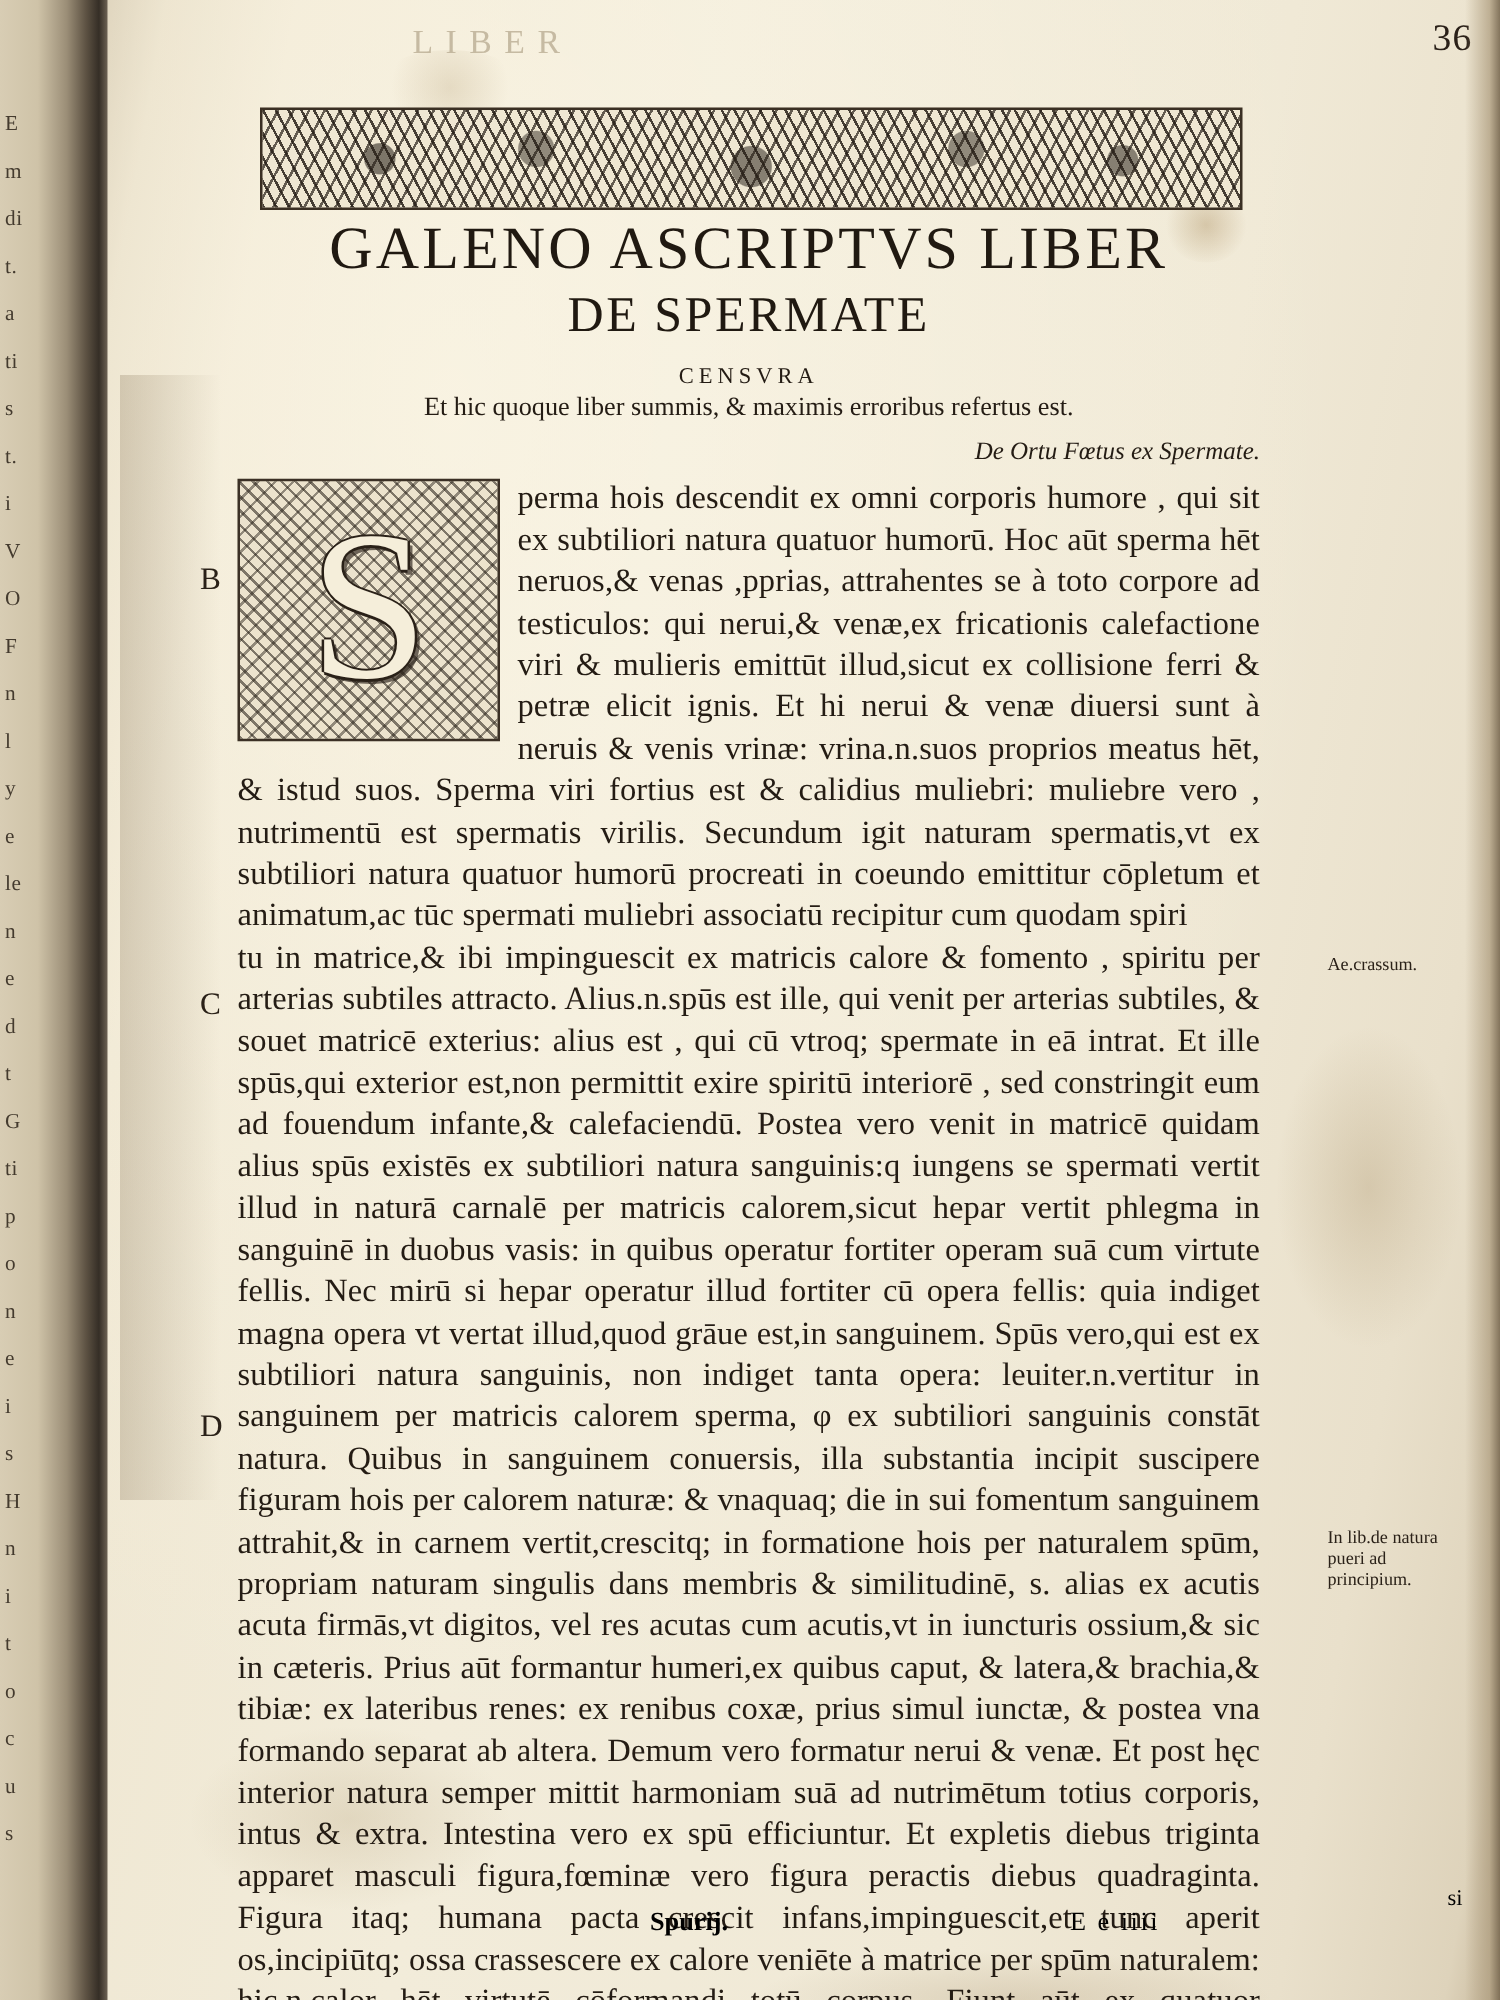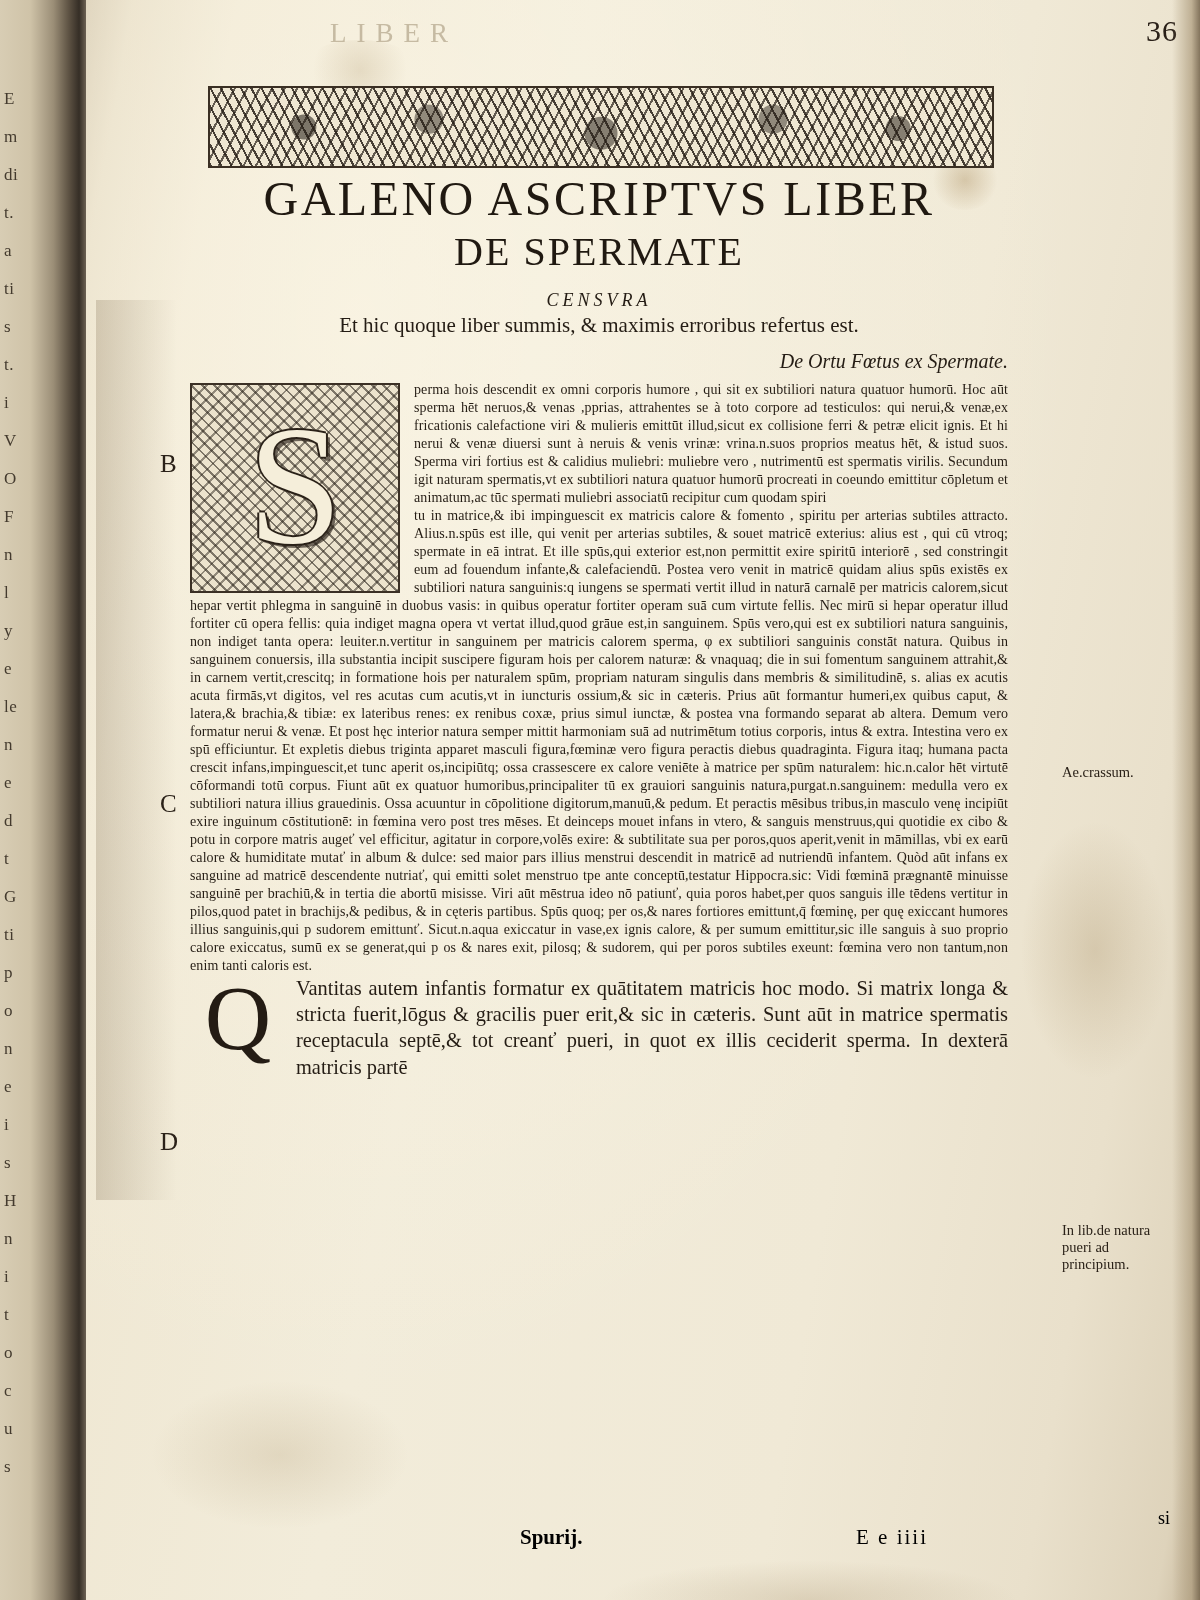--- a/index.html
+++ b/index.html
@@ -106,21 +106,20 @@
     letter-spacing: 2px;
     text-align: center;
     margin: 4px 0 15px 0;
     color: #201911;
   }
   .censura {
     text-align: center;
     font-size: 18px;
     letter-spacing: 4px;
     margin: 10px 0 2px 0;
-    font-style: italic;
   }
   .censura-line {
     text-align: center;
     font-size: 21px;
     margin: 2px 0 12px 0;
   }
   .section-head {
     text-align: right;
     font-style: italic;
     font-size: 20px;
@@ -165,21 +164,21 @@
     width: 96px;
     height: 92px;
     margin: 0 10px 0 0;
     font-size: 92px;
     line-height: 0.95;
     color: #241c14;
     text-align: center;
   }
 
   p.body {
-    font-size: 14px;
+    font-size: 26px;
     line-height: 1.285;
     text-align: justify;
     margin: 0;
     letter-spacing: 0.1px;
     hyphens: none;
   }
   p.body.tail {
     margin-top: 0;
   }
   .last-para {

